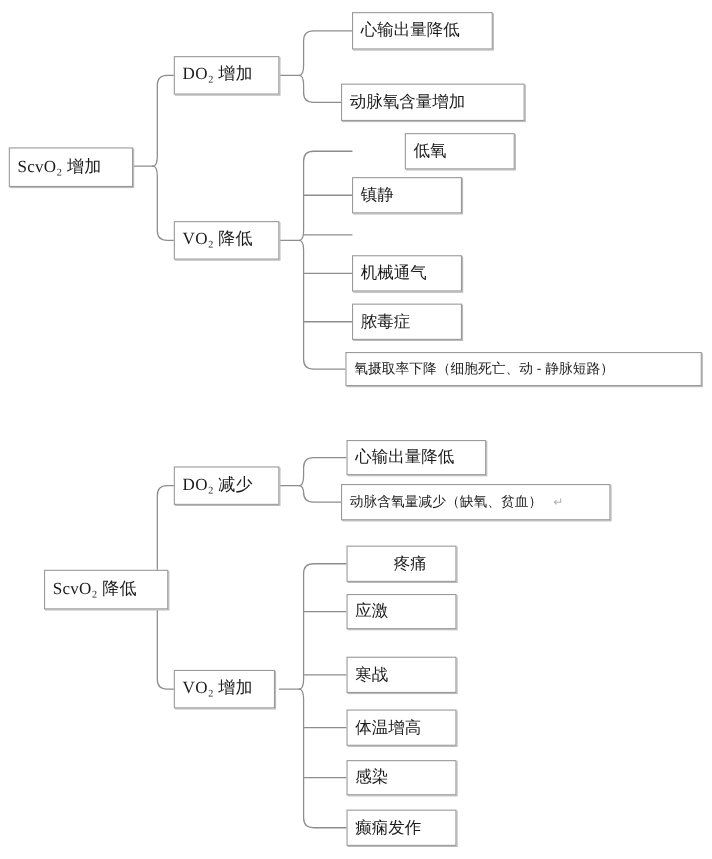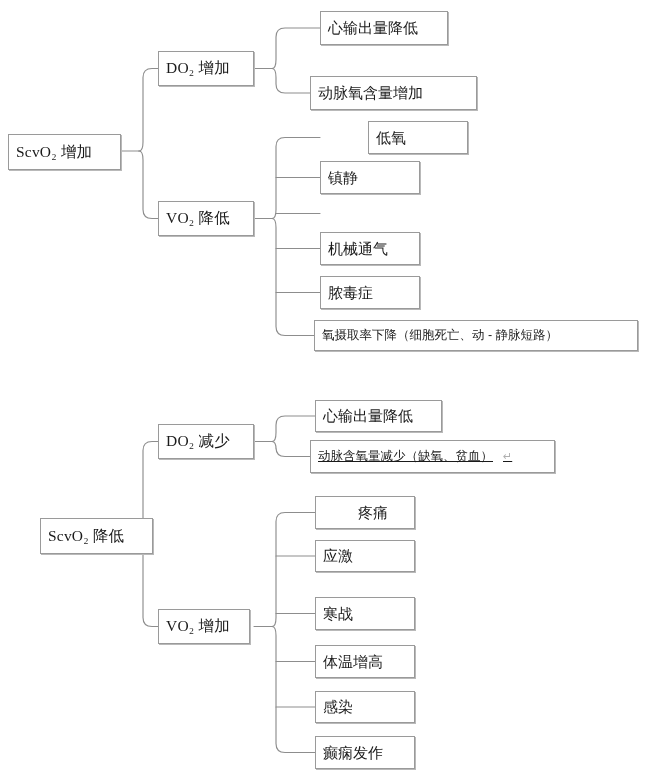--- a/index.html
+++ b/index.html
@@ -193,21 +193,21 @@
       </div>
       <div class="node serif" style="left: 8px; top: 518px; width: 113px; height: 36px; margin-left: 32px;">
         <span class="txt">ScvO₂ 降低</span>
       </div>
       <div class="node serif" style="left: 158px; top: 424px; width: 96px; height: 35px;">
         <span class="txt">DO₂ 减少</span>
       </div>
       <div class="node leaf" style="left: 315px; top: 400px; width: 127px; height: 32px;">
         <span class="txt">心输出量降低</span>
       </div>
-      <div class="node leaf small" style="left: 310px; top: 440px; width: 245px; height: 33px; text-decoration: underline;">
+      <div class="node leaf small" style="left: 310px; top: 440px; width: 245px; height: 33px;">
         <span class="txt">动脉含氧量减少（缺氧、贫血）<span class="pilcrow">↵</span></span>
       </div>
       <div class="node serif" style="left: 158px; top: 609px; width: 92px; height: 35px;">
         <span class="txt">VO₂ 增加</span>
       </div>
       <div class="node leaf" style="left: 315px; top: 496px; width: 100px; height: 33px; padding-left: 35px;">
         <span class="txt">疼痛</span>
       </div>
       <div class="node leaf" style="left: 315px; top: 540px; width: 100px; height: 32px;">
         <span class="txt">应激</span>

